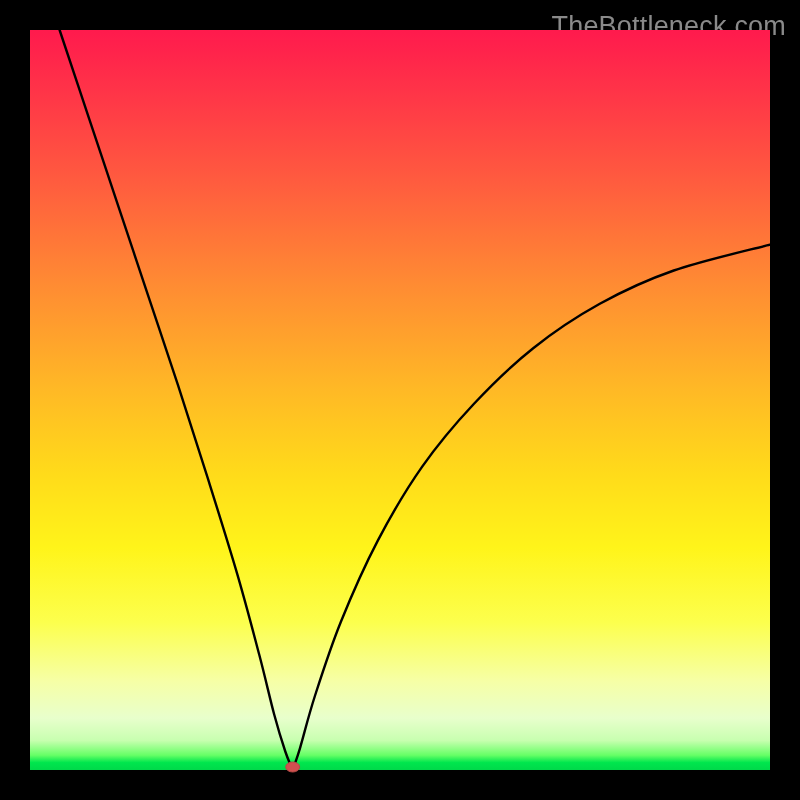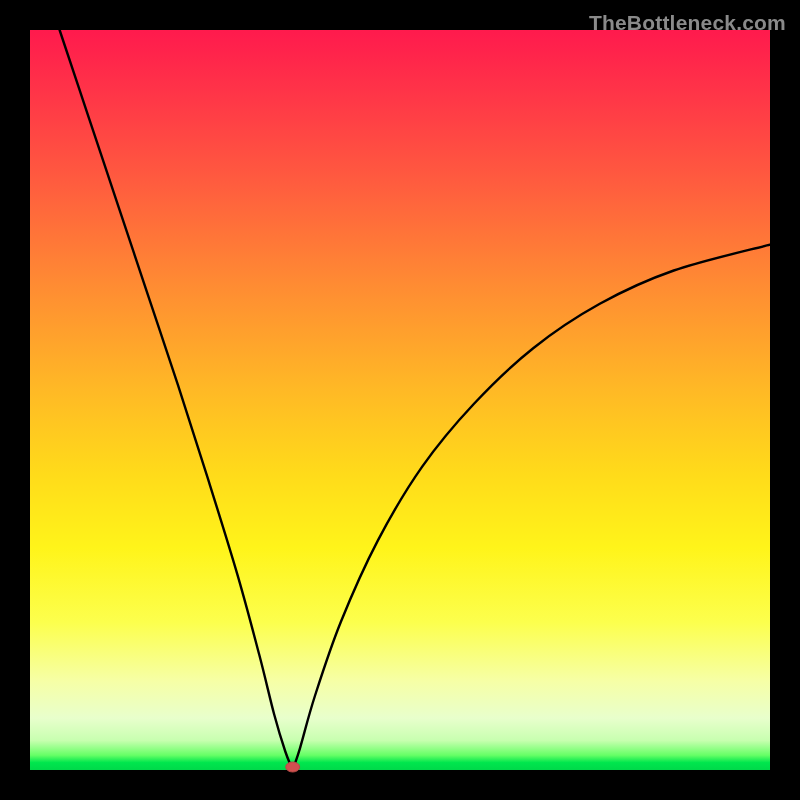--- a/index.html
+++ b/index.html
@@ -40,22 +40,22 @@
       #66ff66 98%,
       #00e64d 99%,
       #00d94a 100%
     );
   }
   .watermark {
     position: absolute;
     top: 11px;
     right: 14px;
     color: #8a8a8a;
-    font-size: 21px;
-    font-weight: 700;
+    font-size: 27px;
+    font-weight: 400;
     letter-spacing: 0.2px;
     user-select: none;
   }
   svg.curve {
     position: absolute;
     left: 0;
     top: 0;
     width: 740px;
     height: 740px;
     overflow: visible;

